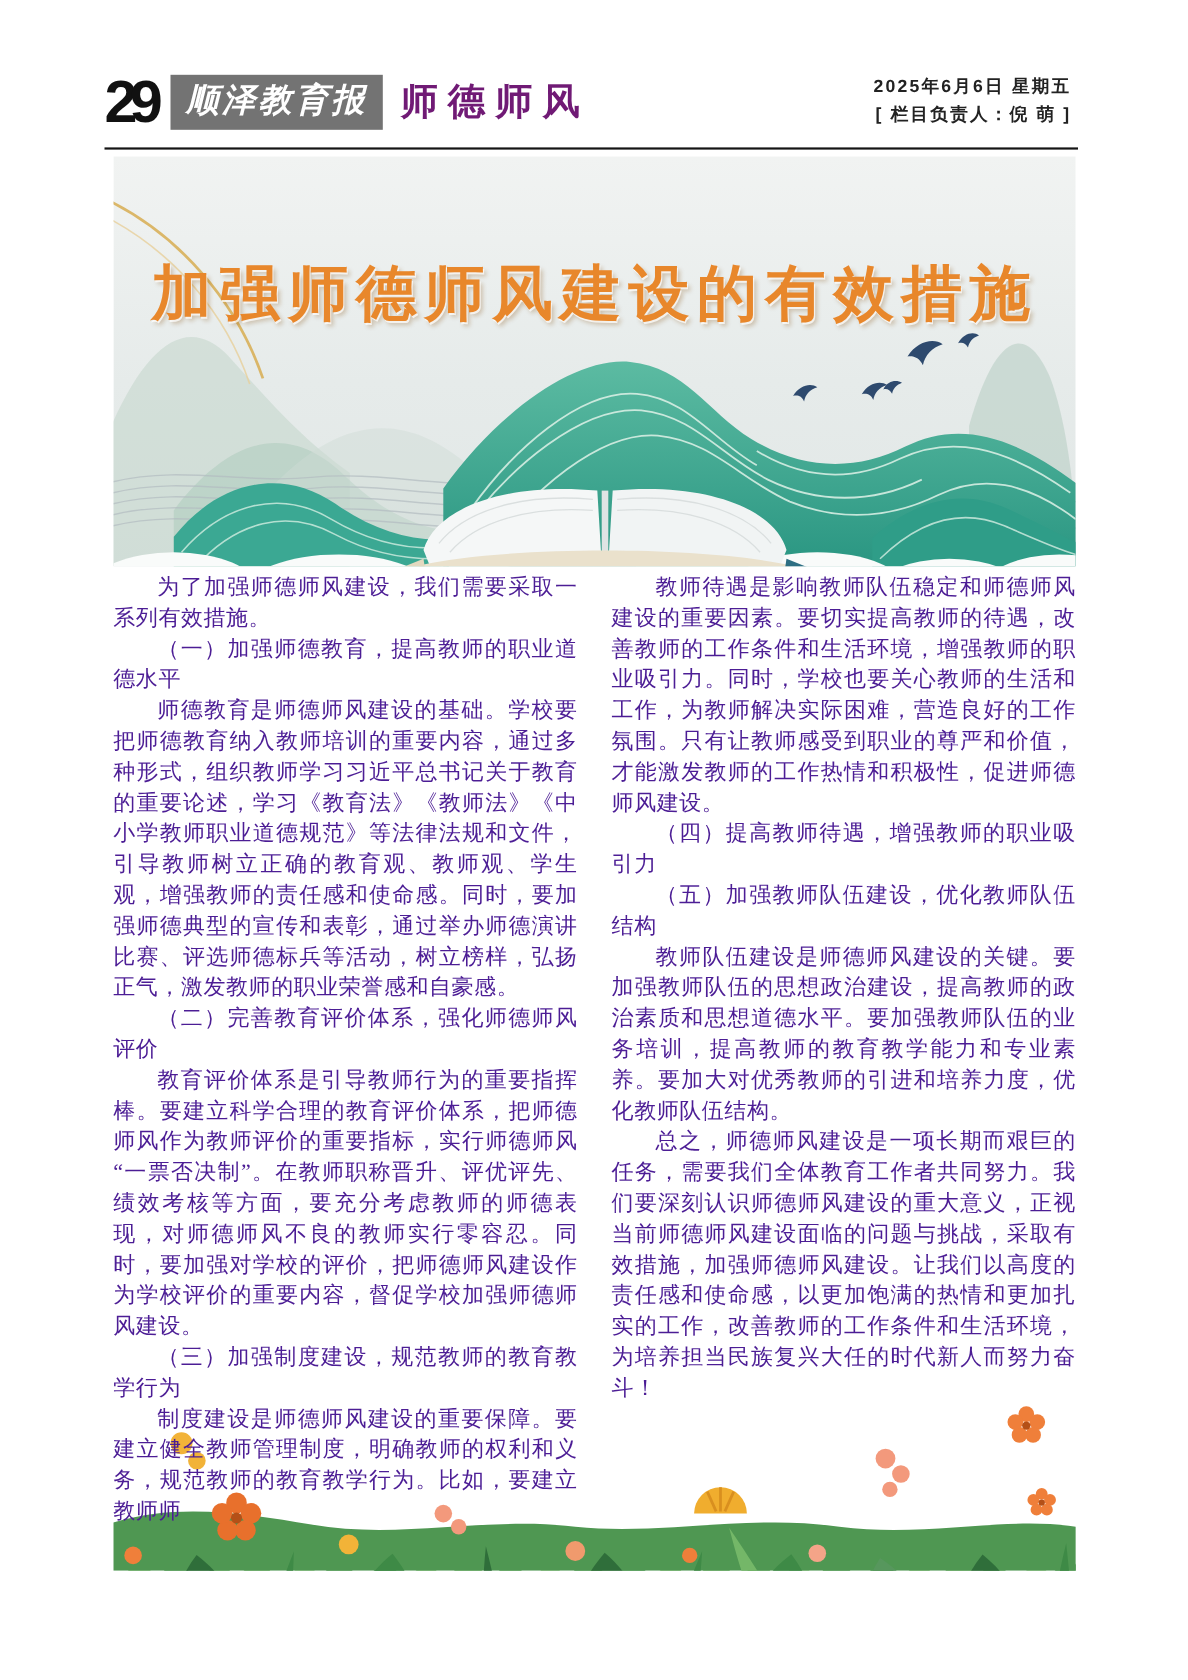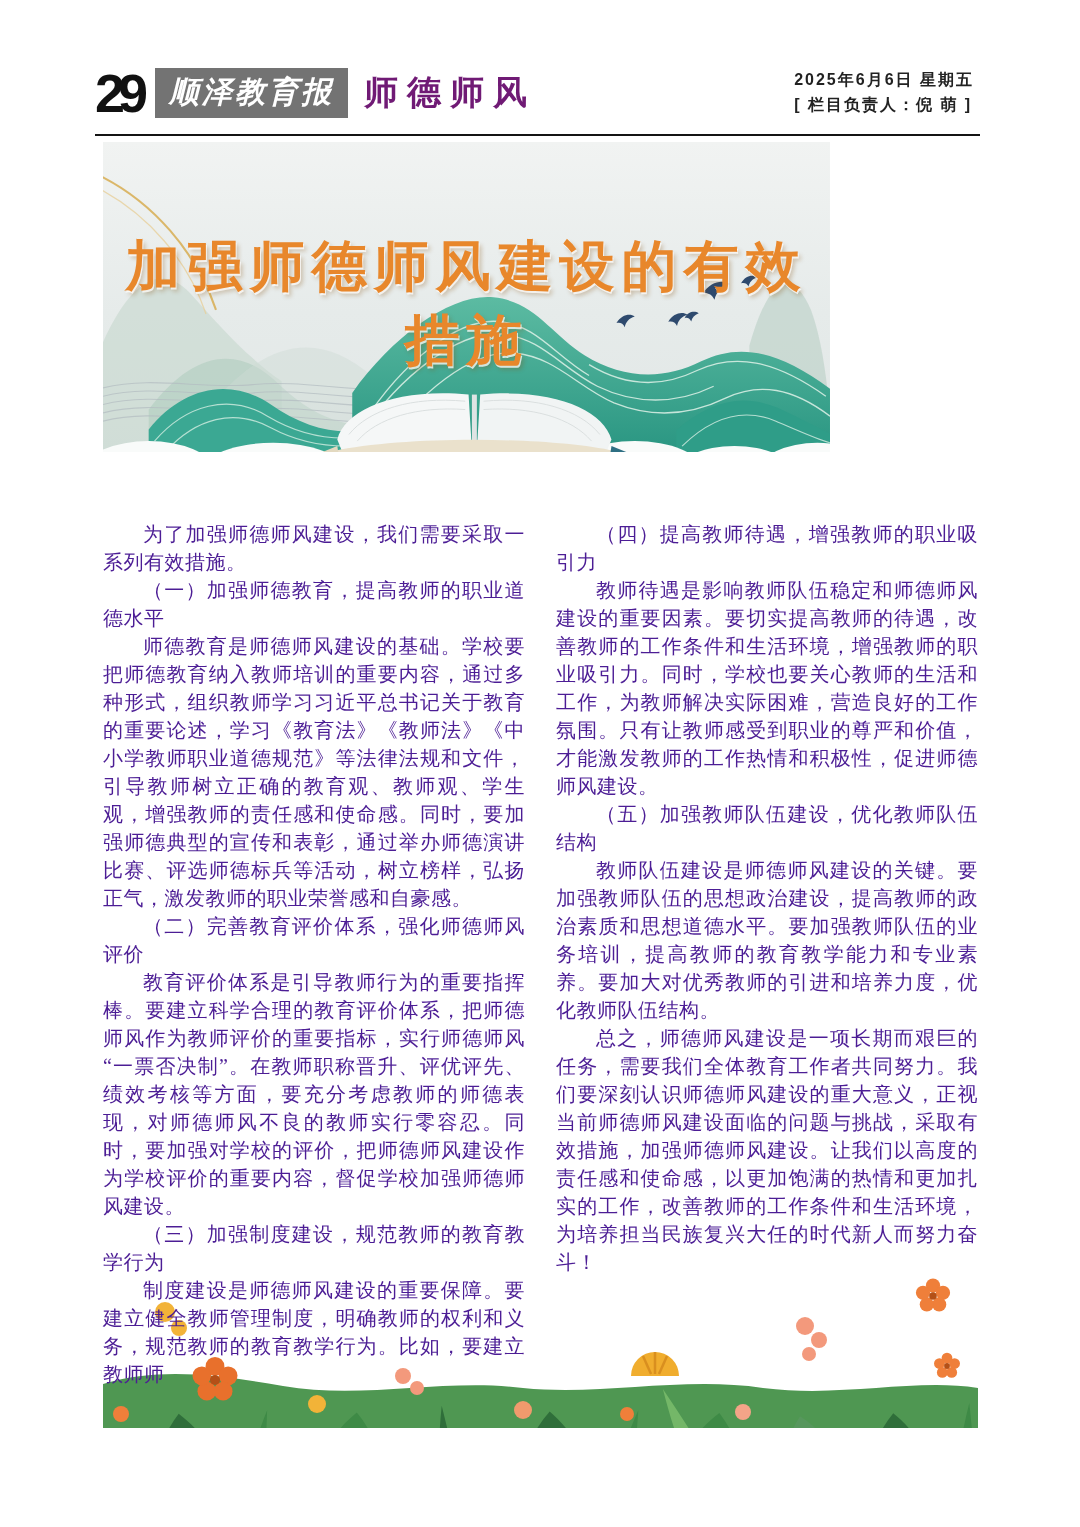--- a/index.html
+++ b/index.html
@@ -30,31 +30,31 @@
     line-height:1.2;
     font-family:"Liberation Serif", serif;
     font-style:italic;
   }
   .section-title {
     margin-left:16px;
     font-size:34px; font-weight:700; color:#701a75;
     letter-spacing:9px;
   }
   .header-right {
-    margin-left:auto; text-align:left;
+    margin-left:auto; text-align:right;
     font-size:16px; font-weight:700; color:#222;
     letter-spacing:2px; line-height:1.55;
   }
   .rule {
     position:absolute; top:134px; left:95px; right:100px;
     border-top:2px solid #141414;
   }
   
   .banner {
-    position:absolute; top:142px; left:103px; width:727px; height:373px;
+    position:absolute; top:142px; left:103px; width:875px; height:373px;
     overflow:hidden;
   }
   .banner svg { position:absolute; inset:0; display:block; }
   .banner-title {
     position:absolute; top:88px; left:0; right:0;
     text-align:center;
     font-size:55px; font-weight:900; letter-spacing:7px;
     color:#e8872b;
     text-shadow:1px 2px 0 rgba(255,255,255,.75), 3px 4px 4px rgba(130,75,10,.28);
     font-family:"Liberation Serif", serif;
@@ -187,22 +187,22 @@
     <div class="col">
       <p class="indent">为了加强师德师风建设，我们需要采取一系列有效措施。</p>
       <p class="indent">（一）加强师德教育，提高教师的职业道德水平</p>
       <p class="indent">师德教育是师德师风建设的基础。学校要把师德教育纳入教师培训的重要内容，通过多种形式，组织教师学习习近平总书记关于教育的重要论述，学习《教育法》《教师法》《中小学教师职业道德规范》等法律法规和文件，引导教师树立正确的教育观、教师观、学生观，增强教师的责任感和使命感。同时，要加强师德典型的宣传和表彰，通过举办师德演讲比赛、评选师德标兵等活动，树立榜样，弘扬正气，激发教师的职业荣誉感和自豪感。</p>
       <p class="indent">（二）完善教育评价体系，强化师德师风评价</p>
       <p class="indent">教育评价体系是引导教师行为的重要指挥棒。要建立科学合理的教育评价体系，把师德师风作为教师评价的重要指标，实行师德师风“一票否决制”。在教师职称晋升、评优评先、绩效考核等方面，要充分考虑教师的师德表现，对师德师风不良的教师实行零容忍。同时，要加强对学校的评价，把师德师风建设作为学校评价的重要内容，督促学校加强师德师风建设。</p>
       <p class="indent">（三）加强制度建设，规范教师的教育教学行为</p>
       <p class="indent">制度建设是师德师风建设的重要保障。要建立健全教师管理制度，明确教师的权利和义务，规范教师的教育教学行为。比如，要建立教师师</p>
     </div>
     <div class="col">
+      <p class="indent">教师待遇是影响教师队伍稳定和师德师风建设的重要因素。要切实提高教师的待遇，改善教师的工作条件和生活环境，增强教师的职业吸引力。同时，学校也要关心教师的生活和工作，为教师解决实际困难，营造良好的工作氛围。只有让教师感受到职业的尊严和价值，才能激发教师的工作热情和积极性，促进师德师风建设。</p>
       <p class="indent">（四）提高教师待遇，增强教师的职业吸引力</p>
-      <p class="indent">教师待遇是影响教师队伍稳定和师德师风建设的重要因素。要切实提高教师的待遇，改善教师的工作条件和生活环境，增强教师的职业吸引力。同时，学校也要关心教师的生活和工作，为教师解决实际困难，营造良好的工作氛围。只有让教师感受到职业的尊严和价值，才能激发教师的工作热情和积极性，促进师德师风建设。</p>
       <p class="indent">（五）加强教师队伍建设，优化教师队伍结构</p>
       <p class="indent">教师队伍建设是师德师风建设的关键。要加强教师队伍的思想政治建设，提高教师的政治素质和思想道德水平。要加强教师队伍的业务培训，提高教师的教育教学能力和专业素养。要加大对优秀教师的引进和培养力度，优化教师队伍结构。</p>
       <p class="indent">总之，师德师风建设是一项长期而艰巨的任务，需要我们全体教育工作者共同努力。我们要深刻认识师德师风建设的重大意义，正视当前师德师风建设面临的问题与挑战，采取有效措施，加强师德师风建设。让我们以高度的责任感和使命感，以更加饱满的热情和更加扎实的工作，改善教师的工作条件和生活环境，为培养担当民族复兴大任的时代新人而努力奋斗！</p>
     </div>
   </div>
 
   <div class="plants">
     <svg viewBox="0 0 875 250" preserveAspectRatio="none">
       <defs>
         <path id="leaf" d="M0,120 C -30,60 -28,18 0,-10 C 28,18 30,60 0,120 Z"></path>

